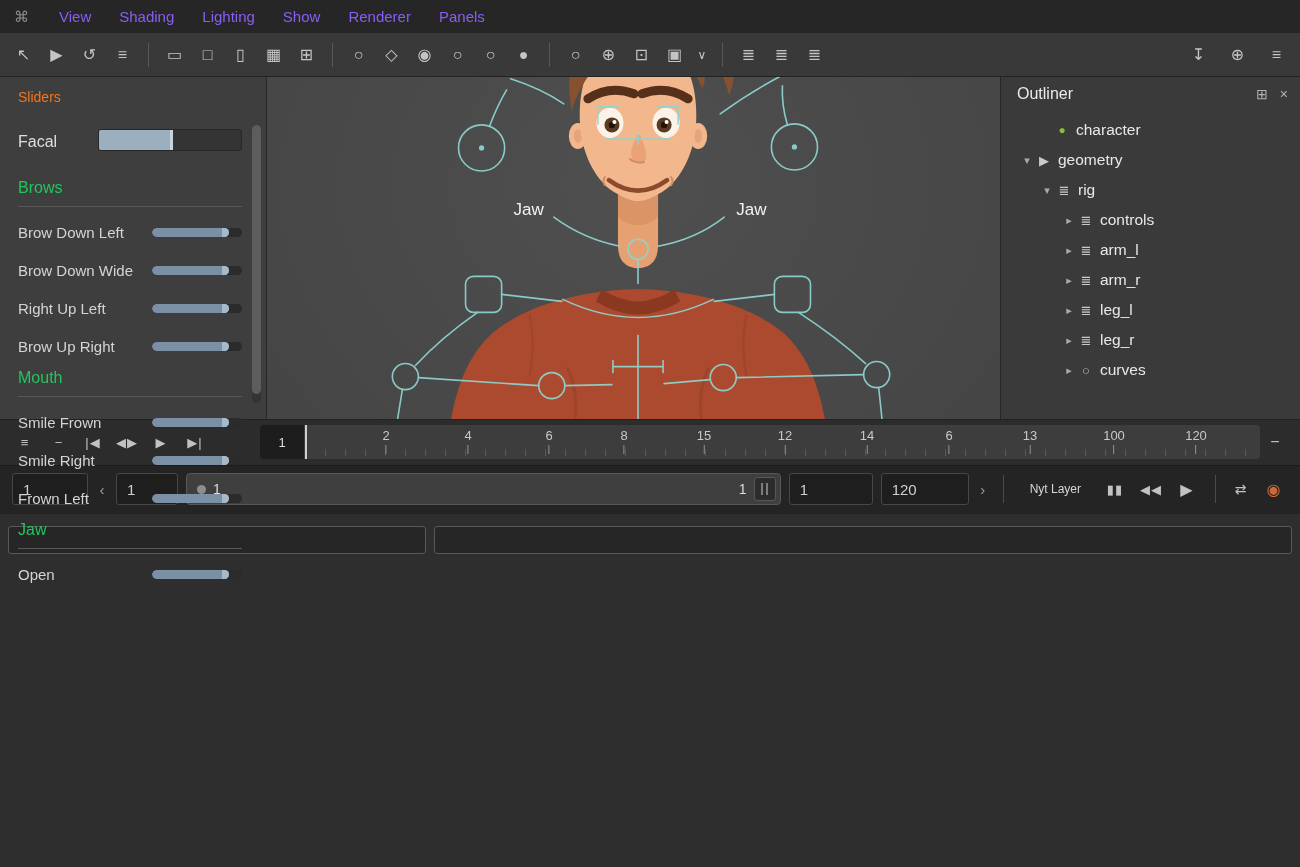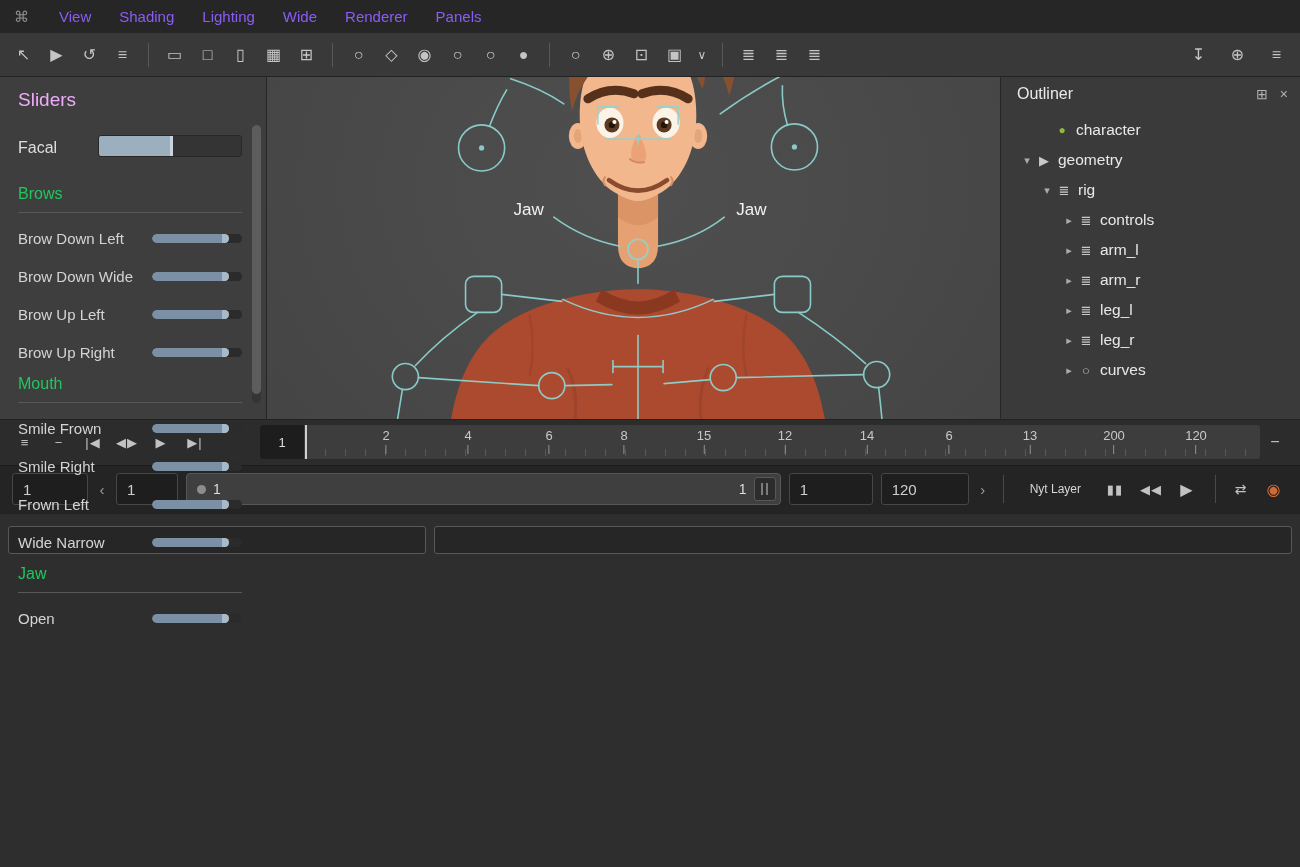--- a/index.html
+++ b/index.html
@@ -17,21 +17,21 @@
   .tb-icon{width:31px;height:30px;display:flex;align-items:center;justify-content:center;color:#c4c4c4;font-size:16px;border-radius:3px}
   .tb-icon.sm{font-size:12px;width:20px}
   .tb-sep{width:1px;height:24px;background:#585858;margin:0 8px}
   .tb-right{margin-left:auto;display:flex;gap:8px;align-items:center}
 
   
   .main{flex:1;display:flex;min-height:0}
 
   
   .sliders-panel{width:267px;background:#3e3e3e;border-right:1px solid #262626;padding:12px 24px 0 18px;position:relative;flex:none}
-  .panel-title{font-size:19px;color:#f0abfc;margin-bottom:24px}
+  .panel-title{font-size:14px;color:#f97316;margin-bottom:24px}
   .facial-row{display:flex;align-items:flex-end;margin-bottom:28px}
   .flabel{width:80px;font-size:16px;color:#dedede}
   .facial-track{flex:1;height:22px;background:#343434;border:1px solid #282828;border-radius:3px;position:relative;overflow:hidden}
   .facial-fill{height:100%;background:#9cafbe;border-right:3px solid #c9d4de}
   .ssection{font-size:16px;color:#22c55e;padding-bottom:9px;border-bottom:1px solid #585858;margin:4px 0 6px}
   .srow{display:flex;align-items:center;height:38px}
   .slabel{flex:1;font-size:15px;color:#d4d4d4}
   .strack{width:90px;height:9px;background:#2b2b2b;border-radius:5px;position:relative;overflow:hidden;flex:none}
   .sfill{position:relative;height:100%;background:#7b90a5;border-radius:5px}
   .sfill::after{content:"";position:absolute;right:0;top:0;bottom:0;width:7px;background:#a8b9c7;border-radius:0 5px 5px 0}
@@ -93,21 +93,21 @@
 </head>
 <body>
 
 <div class="app">
 
   <div class="menubar">
     <span class="logo">⌘</span>
     <span class="menu-item">View</span>
     <span class="menu-item">Shading</span>
     <span class="menu-item">Lighting</span>
-    <span class="menu-item">Wide</span>
+    <span class="menu-item">Show</span>
     <span class="menu-item">Renderer</span>
     <span class="menu-item">Panels</span>
   </div>
 
   <div class="toolbar">
     <span class="tb-icon">↖</span>
     <span class="tb-icon">▶</span>
     <span class="tb-icon">↺</span>
     <span class="tb-icon">≡</span>
     <span class="tb-sep"></span>
@@ -159,21 +159,21 @@
             <div class="sfill" style="width: 85%;"></div>
           </div>
       </div>
       <div class="srow">
         <span class="slabel">Brow Down Wide</span>
         <div class="strack">
             <div class="sfill" style="width: 85%;"></div>
           </div>
       </div>
       <div class="srow">
-        <span class="slabel">Brow Up Left</span>
+        <span class="slabel">Right Up Left</span>
         <div class="strack">
             <div class="sfill" style="width: 85%;"></div>
           </div>
       </div>
       <div class="srow">
         <span class="slabel">Brow Up Right</span>
         <div class="strack">
             <div class="sfill" style="width: 85%;"></div>
           </div>
       </div>
@@ -186,26 +186,20 @@
           </div>
       </div>
       <div class="srow">
         <span class="slabel">Smile Right</span>
         <div class="strack">
             <div class="sfill" style="width: 85%;"></div>
           </div>
       </div>
       <div class="srow">
         <span class="slabel">Frown Left</span>
-        <div class="strack">
-            <div class="sfill" style="width: 85%;"></div>
-          </div>
-      </div>
-      <div class="srow">
-        <span class="slabel">Wide  Narrow</span>
         <div class="strack">
             <div class="sfill" style="width: 85%;"></div>
           </div>
       </div>
 
       <div class="ssection">Jaw</div>
       <div class="srow">
         <span class="slabel">Open</span>
         <div class="strack">
             <div class="sfill" style="width: 85%;"></div>
@@ -396,21 +390,21 @@
       <div class="ph-line"></div>
       <div class="tick" style="left:12.6%"><span>2</span></div>
       <div class="tick" style="left:20.8%"><span>4</span></div>
       <div class="tick" style="left:28.9%"><span>6</span></div>
       <div class="tick" style="left:36.4%"><span>8</span></div>
       <div class="tick" style="left:44.4%"><span>15</span></div>
       <div class="tick" style="left:52.5%"><span>12</span></div>
       <div class="tick" style="left:60.7%"><span>14</span></div>
       <div class="tick" style="left:68.9%"><span>6</span></div>
       <div class="tick" style="left:77.0%"><span>13</span></div>
-      <div class="tick" style="left:85.4%"><span>200</span></div>
+      <div class="tick" style="left:85.4%"><span>100</span></div>
       <div class="tick" style="left:93.6%"><span>120</span></div>
     </div>
     <span class="tl-collapse">−</span>
   </div>
 
   <div class="playback-row">
     <div class="pfield pf1">
         <span>1</span>
       </div>
     <span class="spin">‹</span>

